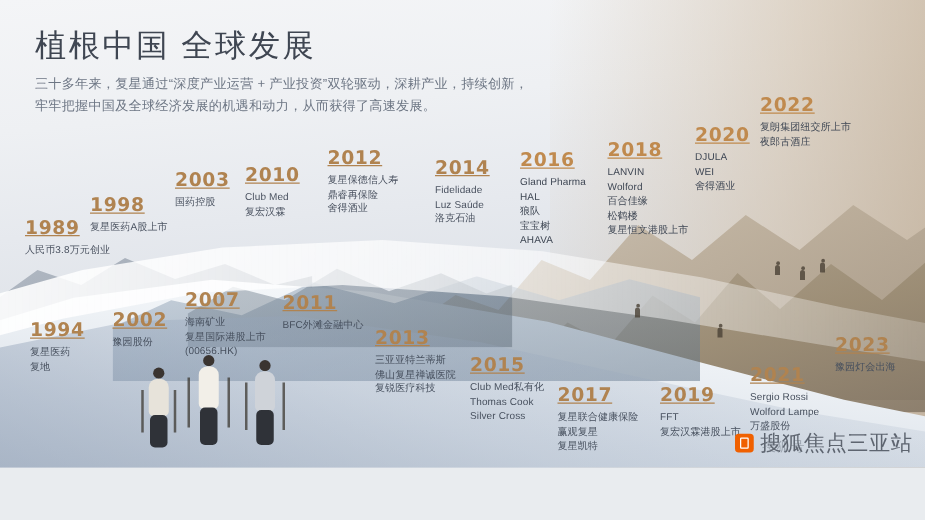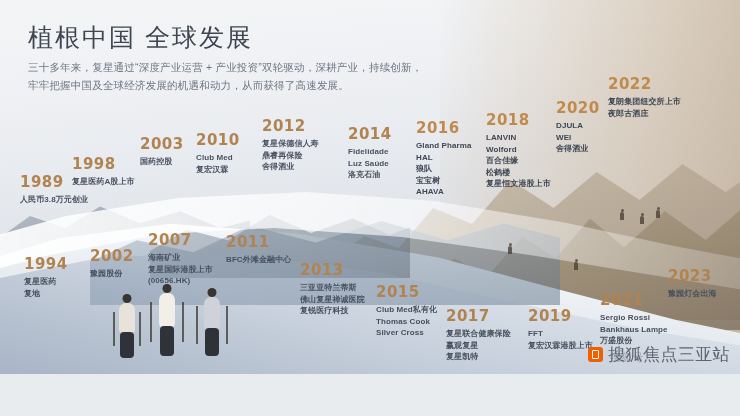--- a/index.html
+++ b/index.html
@@ -58,23 +58,23 @@
   .skier .pole{position:absolute;width:2px;height:34px;background:rgba(60,56,50,.75);top:18px;}
 
   
   .title{position:absolute;left:28px;top:22px;font-size:25px;line-height:30px;color:#3f4652;
          letter-spacing:2px;font-weight:400;white-space:nowrap;}
   .subtitle{position:absolute;left:28px;top:58px;width:470px;font-size:10.5px;line-height:18px;
             color:#6d7684;letter-spacing:.2px;}
 
   .node{position:absolute;}
   .year{font-size:15px;line-height:17px;color:#b08350;letter-spacing:.5px;font-weight:700;
-        font-family:"DejaVu Sans","Liberation Sans",sans-serif;}
+        font-family:"DejaVu Sans","Liberation Sans",sans-serif;text-decoration:underline;}
   .desc{font-size:8px;line-height:11.5px;color:#4a5260;letter-spacing:.1px;margin-top:3px;white-space:nowrap;}
-  .desc div{white-space:nowrap;font-weight:bold;}
+  .desc div{white-space:nowrap;}
   .node.light .year{color:#c08a4e;}
   .node.light .desc{color:#3f4754;}
   .node.onsnow .desc{color:#47505e;}
 
   
   .wm-right{position:absolute;right:10px;bottom:8px;display:flex;align-items:center;gap:5px;}
   .wm-logo{width:15px;height:15px;border-radius:3px;background:#f06000;position:relative;}
   .wm-logo:before{content:"";position:absolute;left:4px;top:3px;width:7px;height:9px;border:1.6px solid #fff;border-radius:1px;box-sizing:border-box;}
   .wm-text{font-size:17px;color:#5e6570;letter-spacing:.4px;}
   .wm-ghost{position:absolute;right:96px;bottom:9px;font-size:11px;color:rgba(110,118,130,.55);letter-spacing:.4px;}
@@ -278,21 +278,21 @@
     <div class="desc">
       <div>FFT</div>
       <div>复宏汉霖港股上市</div>
     </div>
   </div>
 
   <div class="node onsnow" style="left:600px;top:292px">
     <div class="year">2021</div>
     <div class="desc">
       <div>Sergio Rossi</div>
-      <div>Bankhaus Lampe</div>
+      <div>Wolford Lampe</div>
       <div>万盛股份</div>
     </div>
   </div>
 
   <div class="node onsnow" style="left:668px;top:268px">
     <div class="year">2023</div>
     <div class="desc">
       <div>豫园灯会出海</div>
     </div>
   </div>

